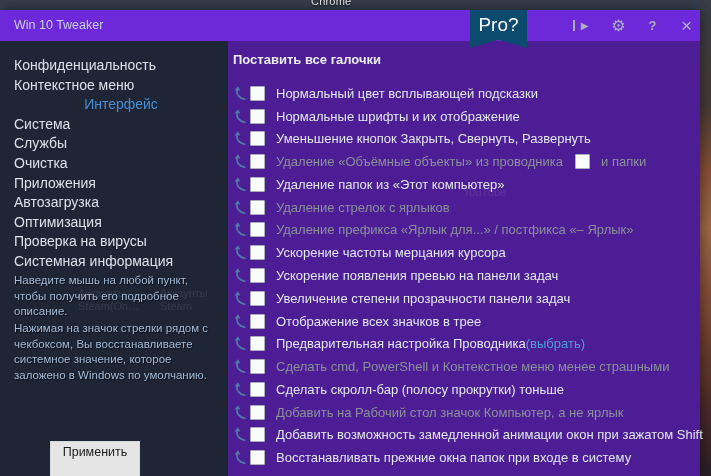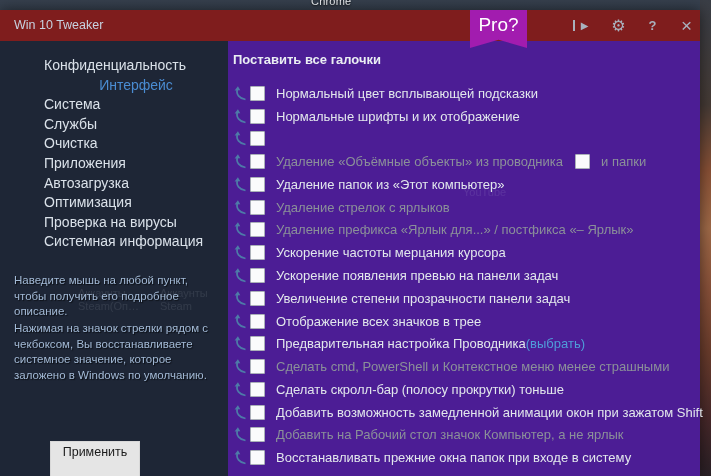--- a/index.html
+++ b/index.html
@@ -6,37 +6,37 @@
     font-family:"Liberation Sans","DejaVu Sans",sans-serif;background:#2a3340;}
   .desktop{position:absolute;inset:0;
     background:linear-gradient(180deg,#37414f 0%,#2b3442 35%,#27303e 70%,#242c3a 100%);}
   .wall-right{position:absolute;right:0;top:0;width:11px;height:476px;
     background:linear-gradient(180deg,#3a3e46 0%,#463b36 22%,#8a5136 36%,#a06a48 48%,#8a523a 60%,#6a3c2c 74%,#47282a 88%,#2a2026 100%);}
   .chrome-label{position:absolute;left:311px;top:-5px;font-size:11px;color:#f2f5f8;
     text-shadow:0 1px 2px rgba(0,0,0,.8);letter-spacing:.2px;}
   
   .window{position:absolute;left:0;top:10px;width:700px;height:466px;background:#151b27;
     box-shadow:0 0 14px rgba(0,0,0,.55);}
-  .titlebar{position:absolute;left:0;top:0;width:100%;height:31px;background:#7f1d1d;z-index:4;}
+  .titlebar{position:absolute;left:0;top:0;width:100%;height:31px;background:#6d28d9;z-index:4;}
   .win-title{position:absolute;left:14px;top:0;line-height:31px;font-size:12.5px;color:#c7d2e0;}
-  .pro-ribbon{position:absolute;left:470px;top:0;width:57px;height:38px;background:#a21caf;
+  .pro-ribbon{position:absolute;left:470px;top:0;width:57px;height:38px;background:#0c4a6e;
     clip-path:polygon(0 0,100% 0,100% 100%,50% 78%,0 100%);color:#fff;text-align:center;
     font-size:19px;line-height:30px;z-index:6;cursor:pointer;}
   .tb-icons{position:absolute;right:6px;top:0;height:31px;display:flex;align-items:center;gap:19px;z-index:5;}
   .tb-icon{color:#a9b1bd;text-align:center;min-width:15px;cursor:pointer;user-select:none;}
   .icon-min{width:13px;height:2px;background:#a9b1bd;}
   .icon-run{font-size:10px;letter-spacing:0;border-left:2px solid #a9b1bd;padding-left:2px;line-height:11px;}
   .icon-gear{font-size:16px;}
   .icon-help{font-size:13px;font-weight:bold;}
   .icon-close{font-size:19px;line-height:15px;}
   
   .sidebar{position:absolute;left:0;top:31px;width:228px;height:435px;background:#1e2636;z-index:3;}
   .menu{position:absolute;left:0;top:15px;width:100%;}
   .menu-item{height:19.6px;line-height:19.6px;padding-left:14px;font-size:14px;color:#dae1e9;
-    cursor:pointer;white-space:nowrap;margin-left:30px;}
+    cursor:pointer;white-space:nowrap;}
   .menu-item.active{color:#4a8cd2;text-align:center;}
   .hint{position:absolute;left:14px;width:200px;font-size:11.5px;line-height:15.6px;color:#a3bad6;
     text-shadow:1px 1px 1px rgba(0,0,0,.65);}
   .hint1{top:232px;}
   .hint2{top:280px;}
   .apply-btn{position:absolute;left:50px;top:400px;width:90px;height:38px;background:#e5e5e5;
     border:1px solid #d8d8d8;font-size:12.5px;color:#1b1b1b;text-align:center;line-height:20px;
     cursor:pointer;box-sizing:border-box;font-family:"Liberation Sans","DejaVu Sans",sans-serif;}
   
   .main{position:absolute;left:228px;top:31px;width:472px;height:435px;background:#4c1d95;z-index:3;}
@@ -74,20 +74,21 @@
     <span class="tb-icon"><span class="icon-min"></span></span>
     <span class="tb-icon icon-run">▶</span>
     <span class="tb-icon icon-gear">⚙</span>
     <span class="tb-icon icon-help">?</span>
     <span class="tb-icon icon-close">×</span>
   </div>
 
   <div class="sidebar">
     <div class="menu">
         <div class="menu-item">Конфиденциальность</div>
+        <div class="menu-item">Контекстное меню</div>
         <div class="menu-item active">Интерфейс</div>
         <div class="menu-item">Система</div>
         <div class="menu-item">Службы</div>
         <div class="menu-item">Очистка</div>
         <div class="menu-item">Приложения</div>
         <div class="menu-item">Автозагрузка</div>
         <div class="menu-item">Оптимизация</div>
         <div class="menu-item">Проверка на вирусы</div>
         <div class="menu-item">Системная информация</div>
       </div>
@@ -120,20 +121,21 @@
     <span class="row-label">Нормальные шрифты и их отображение</span>
   </div>
         <div class="row">
     <span class="arrow">
       <svg width="13" height="15" viewBox="0 0 13 15">
         <path d="M11.5 13.5 C 5.5 12.5, 1.5 8.5, 3.6 2.6" fill="none" stroke="#4e7ba8" stroke-width="1.7"></path>
         <path d="M0.6 4.6 L 3.9 0.2 L 6.3 4.2 Z" fill="#4e7ba8"></path>
       </svg>
     </span>
     <span class="checkbox"></span>
+    <span class="row-label">Уменьшение кнопок Закрыть, Свернуть, Развернуть</span>
   </div>
         <div class="row">
     <span class="arrow">
       <svg width="13" height="15" viewBox="0 0 13 15">
         <path d="M11.5 13.5 C 5.5 12.5, 1.5 8.5, 3.6 2.6" fill="none" stroke="#4e7ba8" stroke-width="1.7"></path>
         <path d="M0.6 4.6 L 3.9 0.2 L 6.3 4.2 Z" fill="#4e7ba8"></path>
       </svg>
     </span>
     <span class="checkbox"></span>
     <span class="row-label dim">Удаление «Объёмные объекты» из проводника</span>
@@ -242,31 +244,31 @@
     <span class="row-label">Сделать скролл-бар (полосу прокрутки) тоньше</span>
   </div>
         <div class="row">
     <span class="arrow">
       <svg width="13" height="15" viewBox="0 0 13 15">
         <path d="M11.5 13.5 C 5.5 12.5, 1.5 8.5, 3.6 2.6" fill="none" stroke="#4e7ba8" stroke-width="1.7"></path>
         <path d="M0.6 4.6 L 3.9 0.2 L 6.3 4.2 Z" fill="#4e7ba8"></path>
       </svg>
     </span>
     <span class="checkbox"></span>
+    <span class="row-label dim">Добавить на Рабочий стол значок Компьютер, а не ярлык</span>
+  </div>
+        <div class="row">
+    <span class="arrow">
+      <svg width="13" height="15" viewBox="0 0 13 15">
+        <path d="M11.5 13.5 C 5.5 12.5, 1.5 8.5, 3.6 2.6" fill="none" stroke="#4e7ba8" stroke-width="1.7"></path>
+        <path d="M0.6 4.6 L 3.9 0.2 L 6.3 4.2 Z" fill="#4e7ba8"></path>
+      </svg>
+    </span>
+    <span class="checkbox"></span>
     <span class="row-label">Добавить возможность замедленной анимации окон при зажатом Shift</span>
-  </div>
-        <div class="row">
-    <span class="arrow">
-      <svg width="13" height="15" viewBox="0 0 13 15">
-        <path d="M11.5 13.5 C 5.5 12.5, 1.5 8.5, 3.6 2.6" fill="none" stroke="#4e7ba8" stroke-width="1.7"></path>
-        <path d="M0.6 4.6 L 3.9 0.2 L 6.3 4.2 Z" fill="#4e7ba8"></path>
-      </svg>
-    </span>
-    <span class="checkbox"></span>
-    <span class="row-label dim">Добавить на Рабочий стол значок Компьютер, а не ярлык</span>
   </div>
         <div class="row">
     <span class="arrow">
       <svg width="13" height="15" viewBox="0 0 13 15">
         <path d="M11.5 13.5 C 5.5 12.5, 1.5 8.5, 3.6 2.6" fill="none" stroke="#4e7ba8" stroke-width="1.7"></path>
         <path d="M0.6 4.6 L 3.9 0.2 L 6.3 4.2 Z" fill="#4e7ba8"></path>
       </svg>
     </span>
     <span class="checkbox"></span>
     <span class="row-label">Восстанавливать прежние окна папок при входе в систему</span>

